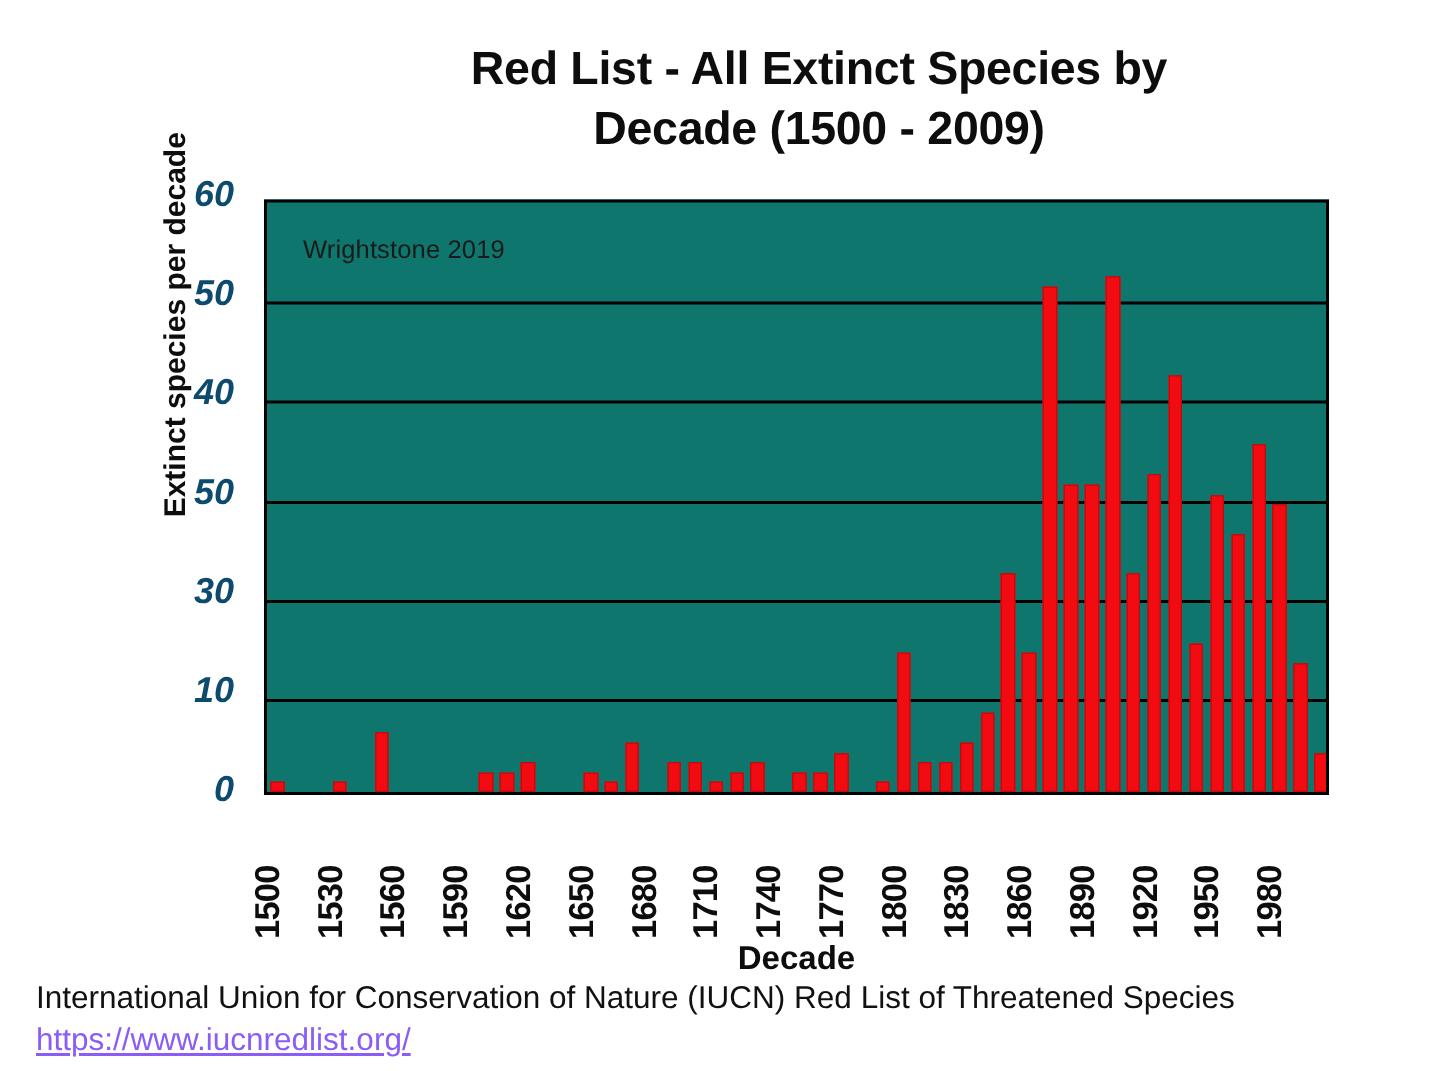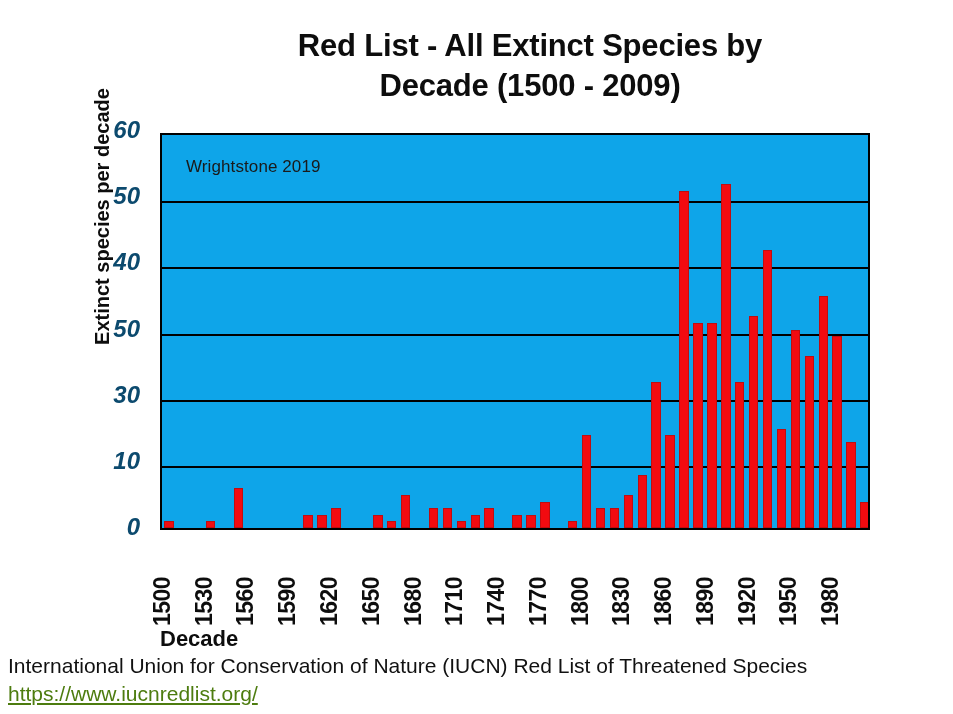--- a/index.html
+++ b/index.html
@@ -3,21 +3,21 @@
 <meta charset="utf-8">
 <style>
   html,body{margin:0;padding:0;}
   body{
     width:953px;height:714px;
     background:#ffffff;
     font-family:"Liberation Sans", sans-serif;
     overflow:hidden;
     position:relative;
   }
-  #root{position:absolute;inset:0;}
+  #root{position:absolute;inset:0;margin-left:16px;}
 
   
   .chart-title{
     position:absolute;
     left:150px; top:26px; width:760px;
     text-align:center;
     font-size:31px;
     font-weight:bold;
     line-height:1.28;
     color:#0d0d0d;
@@ -56,21 +56,21 @@
     transform:translateY(-50%);
   }
 
   
   .plot{
     position:absolute;
     left:160px; top:133px;
     width:710px; height:397px;
     border:2px solid #000000;
     box-sizing:border-box;
-    background:#0ea5e9;
+    background:#0f766e;
     overflow:hidden;
   }
   .gridline{
     position:absolute;
     left:0; right:0;
     height:0;
     border-top:2px solid #000000;
   }
   .annotation{
     position:absolute;
@@ -107,38 +107,38 @@
     transform:rotate(-90deg);
     white-space:nowrap;
     letter-spacing:-0.5px;
   }
 
   
   .x-axis-title{
     position:absolute;
     left:160px; top:626px;
     width:710px;
-    text-align:left;
+    text-align:center;
     font-size:22px;
     font-weight:bold;
     color:#0d0d0d;
   }
 
   
   .source-line{
     position:absolute;
     left:8px; top:654px;
     font-size:21px;
     color:#111111;
   }
   .source-link{
     position:absolute;
     left:8px; top:682px;
     font-size:21px;
-    color:#4d7c0f;
+    color:#8b5cf6;
     text-decoration:underline;
     cursor:pointer;
   }
 </style>
 </head>
 <body>
 
 <div id="root">
 
   <div class="chart-title">

